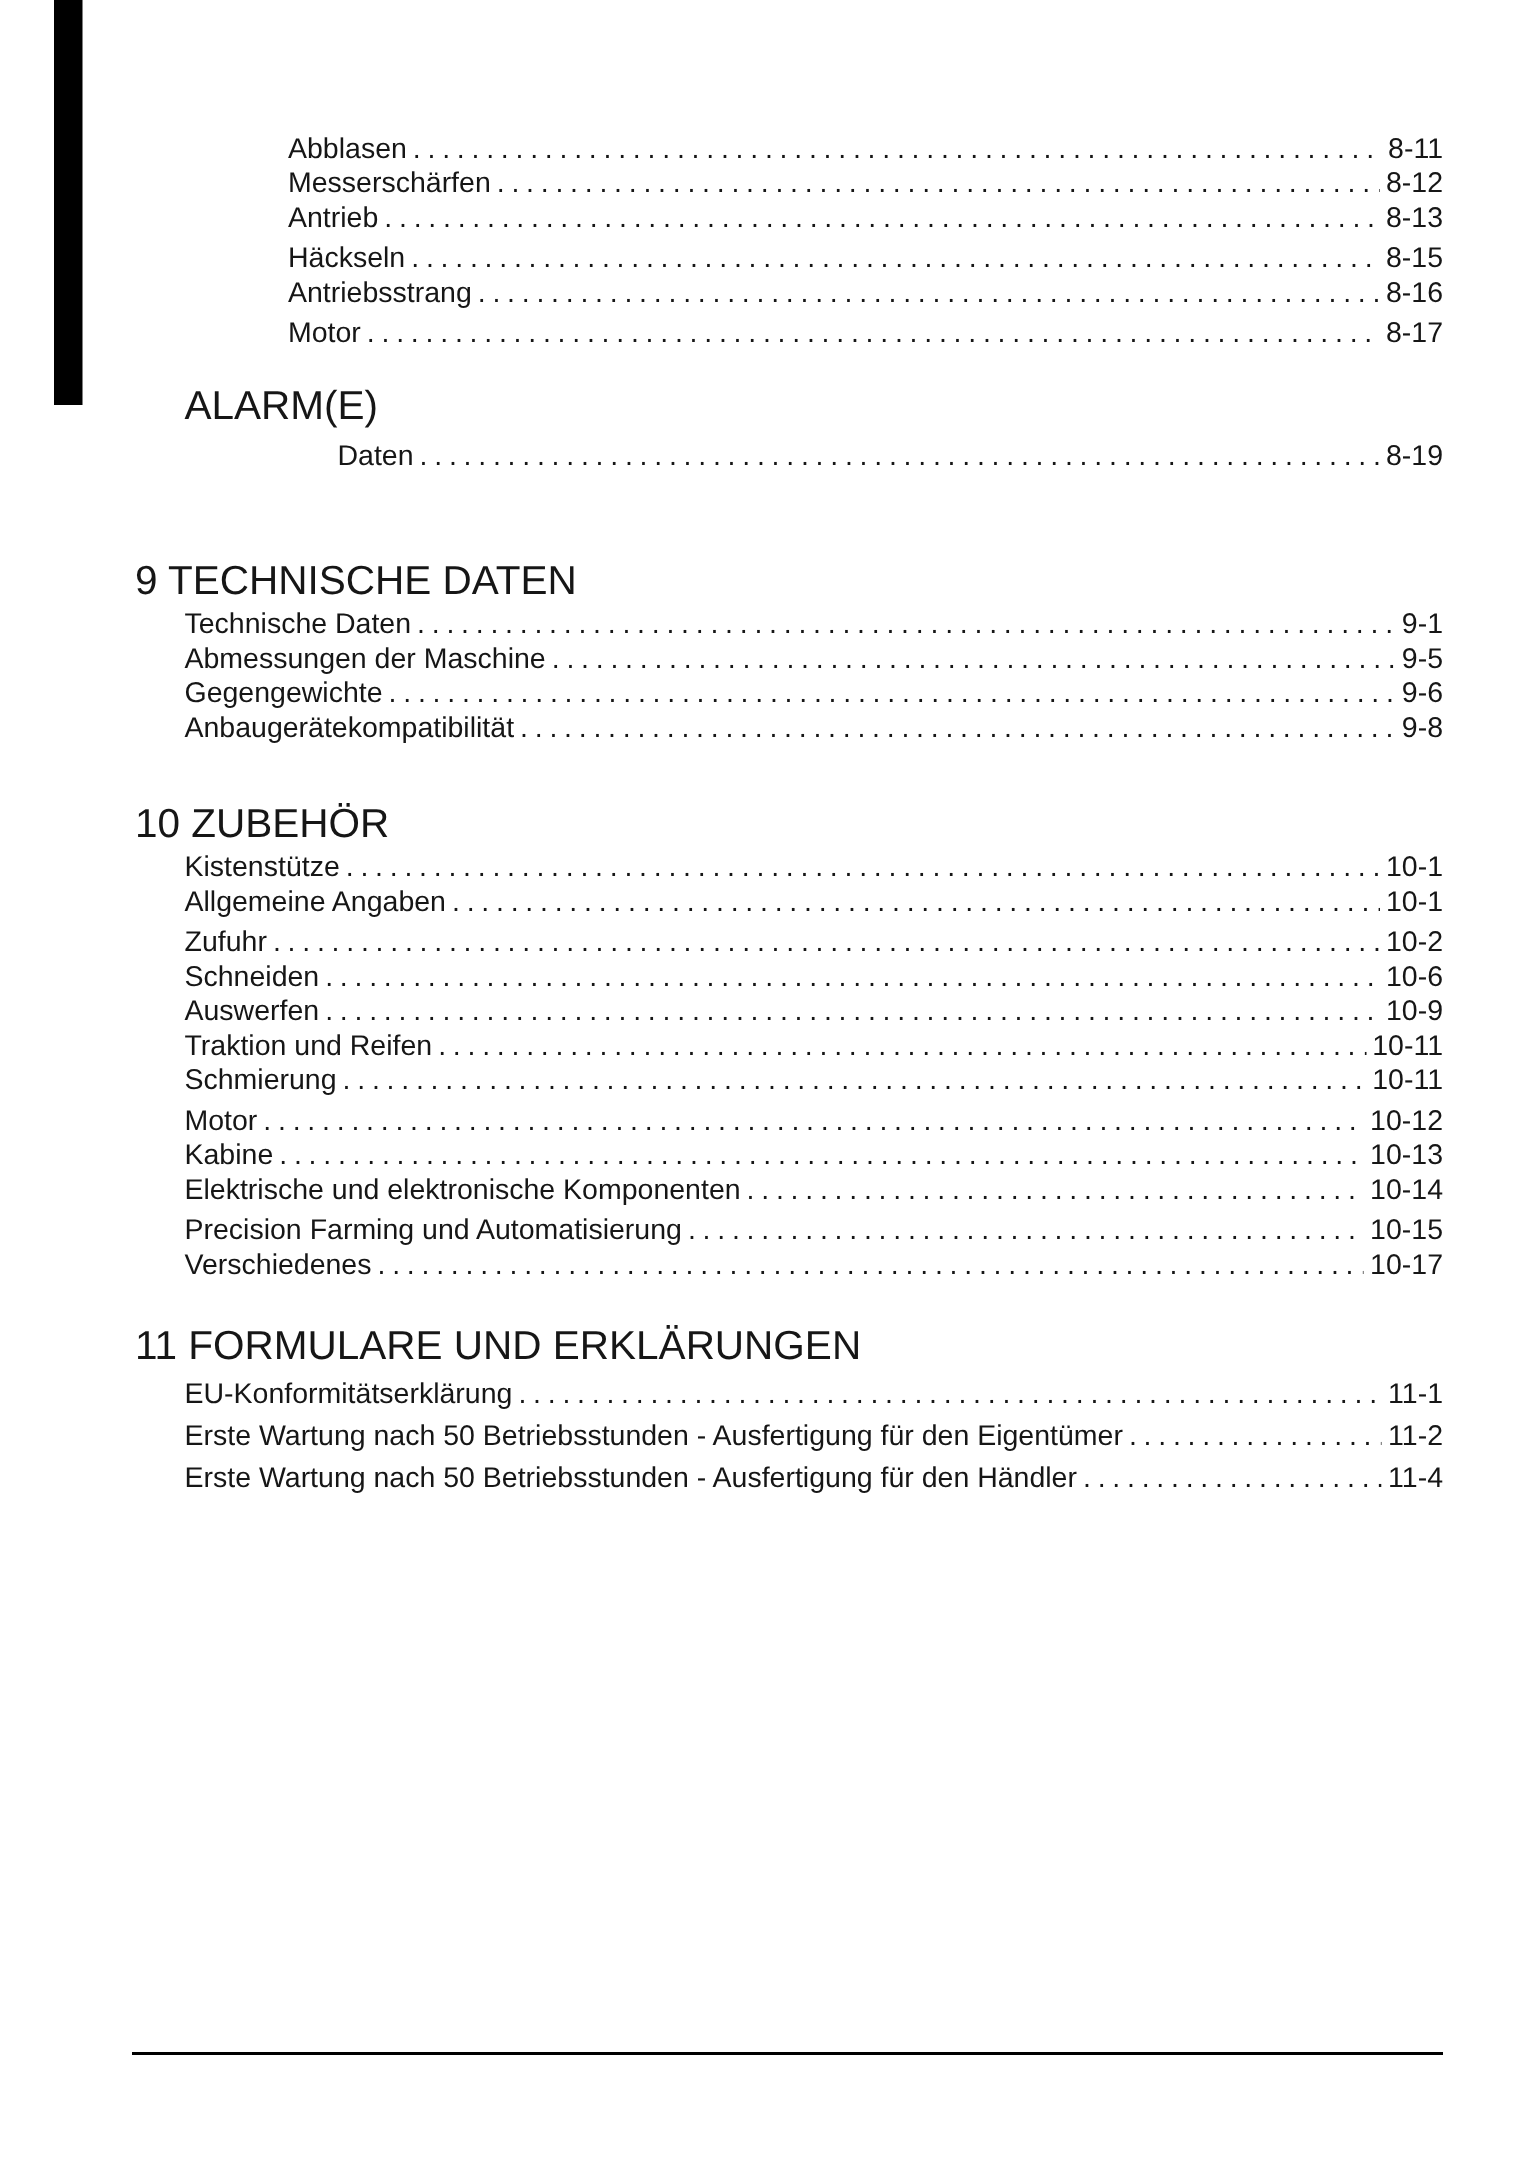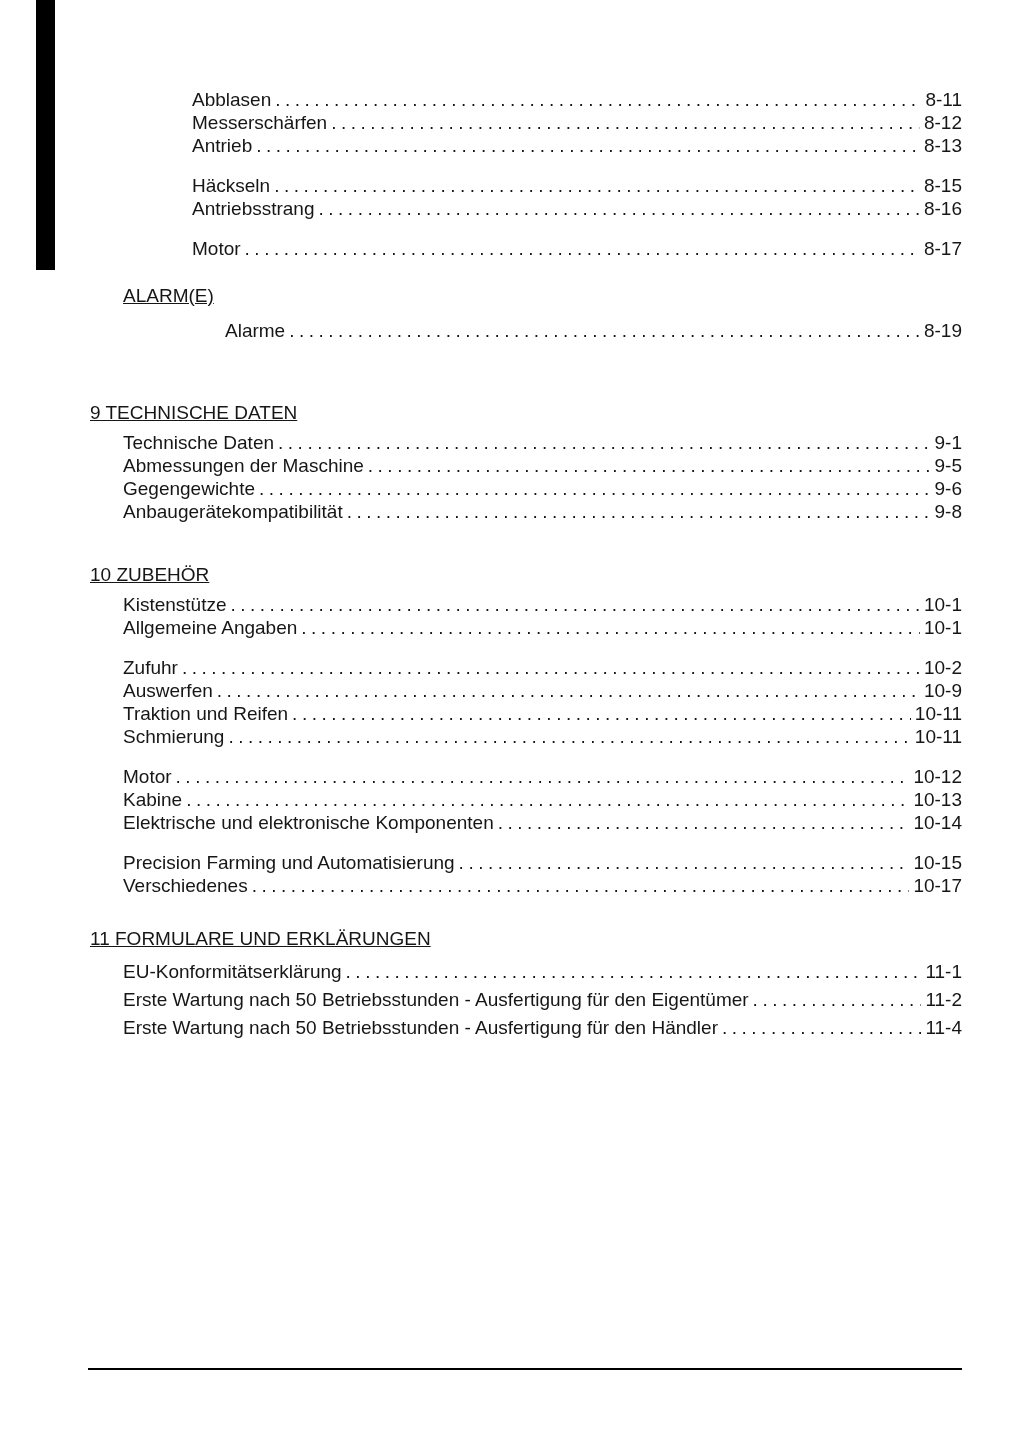--- a/index.html
+++ b/index.html
@@ -36,44 +36,43 @@
     align-items: baseline;
     font-size: 19px;
     line-height: 23px;
     margin-right: 62px;
   }
   .toc-row.loose { line-height: 28px; }
 
   .level-1 { margin-left: 123px; }
   .level-2 { margin-left: 192px; }
   .level-3 { margin-left: 225px; }
-  .gap-before { margin-top: 17px; }
+  .gap-before { margin-top: 4px; }
 
   .toc-label { white-space: nowrap; }
 
   .toc-dots {
     flex: 1 1 auto;
     overflow: hidden;
     white-space: nowrap;
     margin: 0 4px;
     min-width: 14px;
   }
   .toc-dots::after {
     content: "........................................................................................................................................................................................";
     letter-spacing: 4.5px;
   }
 
   .toc-page { white-space: nowrap; }
 
   .toc-heading {
-    font-size: 19px;
+    font-size: 27px;
     line-height: 32px;
     font-weight: 400;
     white-space: nowrap;
-    text-decoration: underline;
   }
   .heading-chapter { margin-left: 90px; }
   .heading-sub { margin-left: 123px; }
 
   
   .sec-1 .toc-heading { margin-top: 20px; margin-bottom: 7px; }
   .sec-2 .toc-heading { margin-top: 55px; margin-bottom: 2px; }
   .sec-3 .toc-heading { margin-top: 36px; margin-bottom: 2px; }
   .sec-4 .toc-heading { margin-top: 26px; margin-bottom: 3px; }
 
@@ -120,21 +119,21 @@
       </div>
       <div class="toc-row level-2 gap-before">
         <span class="toc-label">Motor</span>
         <span class="toc-dots"></span>
         <span class="toc-page">8-17</span>
       </div>
     </section>
     <section class="toc-section sec-1">
       <div class="toc-heading heading-sub">ALARM(E)</div>
       <div class="toc-row level-3">
-        <span class="toc-label">Alarme</span>
+        <span class="toc-label">Daten</span>
         <span class="toc-dots"></span>
         <span class="toc-page">8-19</span>
       </div>
     </section>
     <section class="toc-section sec-2">
       <div class="toc-heading heading-chapter">9 TECHNISCHE DATEN</div>
       <div class="toc-row level-1">
         <span class="toc-label">Technische Daten</span>
         <span class="toc-dots"></span>
         <span class="toc-page">9-1</span>
@@ -164,20 +163,25 @@
       </div>
       <div class="toc-row level-1">
         <span class="toc-label">Allgemeine Angaben</span>
         <span class="toc-dots"></span>
         <span class="toc-page">10-1</span>
       </div>
       <div class="toc-row level-1 gap-before">
         <span class="toc-label">Zufuhr</span>
         <span class="toc-dots"></span>
         <span class="toc-page">10-2</span>
+      </div>
+      <div class="toc-row level-1">
+        <span class="toc-label">Schneiden</span>
+        <span class="toc-dots"></span>
+        <span class="toc-page">10-6</span>
       </div>
       <div class="toc-row level-1">
         <span class="toc-label">Auswerfen</span>
         <span class="toc-dots"></span>
         <span class="toc-page">10-9</span>
       </div>
       <div class="toc-row level-1">
         <span class="toc-label">Traktion und Reifen</span>
         <span class="toc-dots"></span>
         <span class="toc-page">10-11</span>

